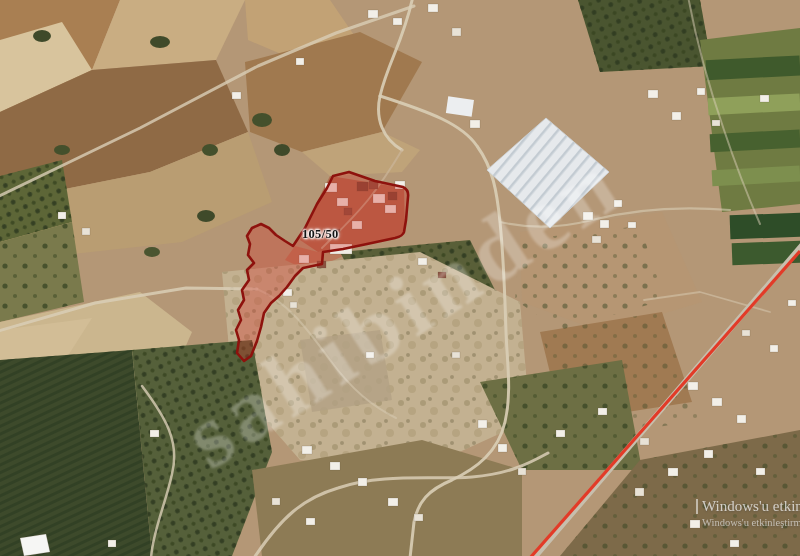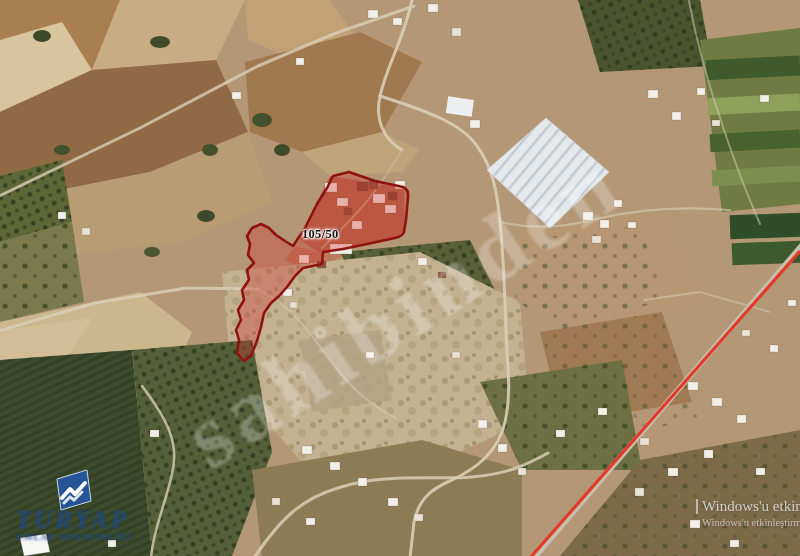--- a/index.html
+++ b/index.html
@@ -248,29 +248,20 @@
 
     <path d="M333,176 L349,172 L375,181 L403,187 Q409,190 408,197 L406,220 L404,232 Q403,236 395,238 L367,244 L343,249 L323,252 L322,264 L303,268 L295,276 L287,287 L279,296 L271,303 L264,313 L261,327 L257,341 L251,356 L244,361 L237,353 L239,340 L236,330 L241,320 L238,310 L244,300 L242,290 L249,280 L247,270 L254,263 L248,255 L250,244 L247,236 L252,228 L261,224 L269,228 L276,235 L285,241 L293,246 L305,228 L317,204 L327,188 Z" fill="rgba(214,48,38,0.33)" stroke="#8E120D" stroke-width="2.6" stroke-linejoin="round"></path>
 
     <path d="M800,251 L530,558" stroke="#E23B28" stroke-width="3.2" fill="none"></path>
   </svg>
 
   <div class="parcel-label">105/50</div>
 
   <div class="site-watermark">sahibinden</div>
 
-  <div class="agency-logo">
-    <svg class="icon" width="42" height="46" viewBox="0 0 42 46">
-      <polygon points="5,11 35,2 39,33 9,42" fill="#2456A0" opacity="0.92" stroke="#d8e4f2" stroke-width="1"></polygon>
-      <path d="M10,30 l8,-9 l5,5 l10,-11" stroke="#ffffff" stroke-width="4" fill="none" stroke-linecap="round" stroke-linejoin="round"></path>
-      <path d="M12,35 l6,-6 l4,3 l8,-8" stroke="#ffffff" stroke-width="3" fill="none" opacity="0.85" stroke-linecap="round"></path>
-    </svg>
-    <div class="agency-brand">TURYAP</div>
-    <div class="agency-sub">EMLAK MÜŞAVİRLİĞİ</div>
-  </div>
 
   <div class="win-bar"></div>
   <div class="win-activate">
     <div class="l1">Windows'u etkinleştir</div>
     <div class="l2">Windows'u etkinleştirmek için Ayarlar'a gidin.</div>
   </div>
 
 </div>
 
 </body></html>

